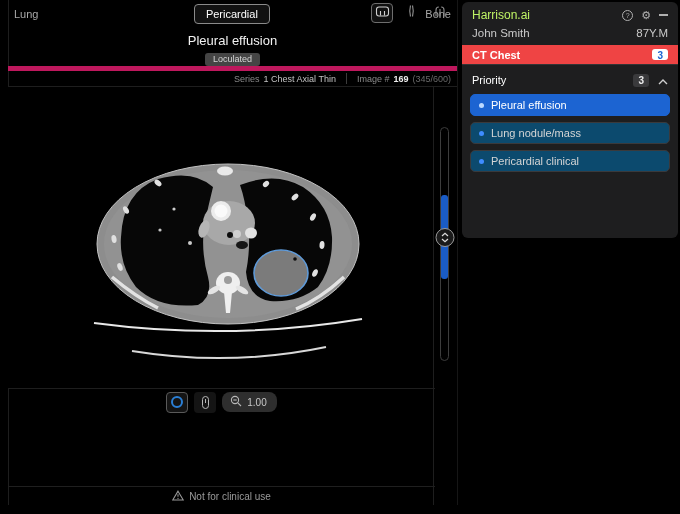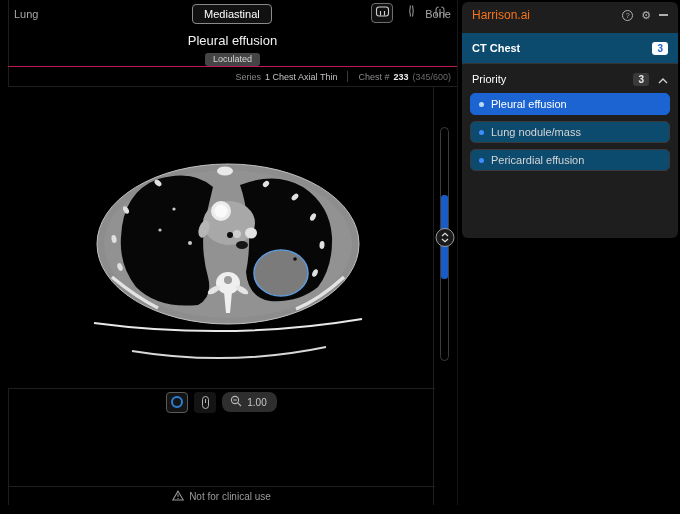--- a/index.html
+++ b/index.html
@@ -22,21 +22,21 @@
   .vi-btn.active { border-color:#6e6e6e; background:#101010; }
 
   
   #finding { position:absolute; left:8px; top:28px; width:449px; height:38px; text-align:center; }
   #finding-title { color:#f2f2f2; font-size:13px; padding-top:5px; }
   #finding-badge { display:inline-block; margin-top:3px; background:#454545; color:#d6d6d6;
                    font-size:9px; padding:1px 8px 2px; border-radius:3px; }
 
   
   #series-bar { position:absolute; left:8px; top:66px; width:449px; height:20px;
-                border-top:1px solid #be185d; display:flex; align-items:center; justify-content:flex-end;
+                border-top:5px solid #be185d; display:flex; align-items:center; justify-content:flex-end;
                 font-size:9px; padding-right:6px; gap:4px; }
   .dim { color:#8a8a8a; } .mid { color:#c2c2c2; } .bright { color:#ededed; font-weight:bold; } .faint { color:#6a6a6a; }
   .sep { width:1px; height:11px; background:#3c3c3c; margin:0 6px; }
 
   
   #viewer { position:absolute; left:8px; top:86px; width:449px; height:302px; border-top:1px solid #1e1e1e; }
   #ct-wrap { position:absolute; left:0; top:0; width:425px; height:302px; }
 
   
   #viewer-divider { left:433px; top:86px; height:419px; }
@@ -76,34 +76,34 @@
   #footer span { color:#9a9a9a; font-size:10px; }
 
   #left-edge { left:8px; top:0; height:505px; }
   #right-edge { left:457px; top:0; height:505px; background:#161616; }
 
   
   #sidebar { position:absolute; left:458px; top:0; width:222px; height:514px; background:#000; }
   #panel { position:absolute; left:4px; top:2px; width:216px; height:236px; background:#1e1e1f;
            border-radius:6px; overflow:hidden; }
   #panel-header { display:flex; align-items:center; justify-content:space-between; padding:6px 10px 2px; }
-  #app-title { color:#f97316; font-size:12px; }
+  #app-title { color:#bef264; font-size:12px; }
   #panel-header .icons { display:flex; align-items:center; gap:8px; }
   .h-icon { color:#b0b0b0; font-size:11px; line-height:11px; }
   .q-circle { width:11px; height:11px; border:1px solid #b0b0b0; border-radius:50%; color:#b0b0b0;
               font-size:7px; display:flex; align-items:center; justify-content:center; }
   .minus { width:9px; height:1.5px; background:#b0b0b0; display:inline-block; }
 
   #patient { padding:3px 10px 6px; }
   .p-row { display:flex; justify-content:space-between; align-items:baseline; }
   .p-main { color:#c9c9c9; font-size:11.5px; }
   .p-sub { color:#8a8a8a; font-size:9px; margin-top:1px; }
 
-  #study-row { background:#0c4a6e; height:19px; display:flex; align-items:center;
-               justify-content:space-between; padding:15px 10px; }
+  #study-row { background:#ef4444; height:19px; display:flex; 
+               justify-content:space-between; padding:4px 10px; }
   #study-row .t { color:#fff; font-size:11px; font-weight:bold; }
   .badge-white { background:#fff; color:#1c64d2; font-size:10px; font-weight:bold;
                  border-radius:3px; padding:0 5px; line-height:13px; }
 
   #study-info { padding:7px 10px 6px; display:flex; flex-direction:column; gap:4px; }
   .s-row { display:flex; justify-content:space-between; align-items:center; }
   .s-label { color:#85858a; font-size:9.5px; }
   .s-value { color:#b8b8b8; font-size:9.5px; display:flex; align-items:center; gap:4px; }
   .i-circle { width:10px; height:10px; border:1px solid #b8b8b8; border-radius:50%; color:#b8b8b8;
               font-size:7px; display:flex; align-items:center; justify-content:center; font-style:italic; }
@@ -130,21 +130,21 @@
 
 <div id="app">
 
   <div id="main">
     <div class="vline" id="left-edge"></div>
     <div class="vline" id="right-edge"></div>
 
     <div id="topbar">
       <div id="tabs">
         <div class="tab">Lung</div>
-        <div class="tab active">Mediastinal</div>
+        <div class="tab active">Pericardial</div>
         <div class="tab">Bone</div>
       </div>
       <div id="view-icons">
         <div class="vi-btn active">
           <span>
             <svg width="15" height="13" viewBox="0 0 15 13">
                 <rect x="1.5" y="2" width="12" height="9" rx="2.5" fill="none" stroke="#cfcfcf" stroke-width="1.1"></rect>
                 <path d="M5.5 10.5 V6 M9.5 10.5 V6" stroke="#cfcfcf" stroke-width="1.1" fill="none"></path>
               </svg>
           </span>
@@ -168,22 +168,22 @@
 
     <div id="finding">
       <div id="finding-title">Pleural effusion</div>
       <div id="finding-badge">Loculated</div>
     </div>
 
     <div id="series-bar">
       <span class="dim">Series</span>
       <span class="mid">1 Chest Axial Thin</span>
       <span class="sep"></span>
-      <span class="dim">Chest #</span>
-      <span class="bright">233</span>
+      <span class="dim">Image #</span>
+      <span class="bright">169</span>
       <span class="faint">(345/600)</span>
     </div>
 
     <div id="viewer">
       <div id="ct-wrap">
         <svg width="425" height="302" viewBox="0 0 425 302">
           <rect width="425" height="302" fill="#000"></rect>
 
           <ellipse cx="220" cy="157" rx="131" ry="80" fill="#8d8d8d" stroke="#c2c2c2" stroke-width="1"></ellipse>
           <ellipse cx="220" cy="157" rx="124" ry="74" fill="#929292"></ellipse>
@@ -288,20 +288,24 @@
       <div id="panel-header">
         <span id="app-title">Harrison.ai</span>
         <span class="icons">
           <span class="q-circle">?</span>
           <span class="h-icon">⚙</span>
           <span class="minus"></span>
         </span>
       </div>
 
       <div id="patient">
+        <div class="p-row">
+          <span class="p-main">John Smith</span>
+          <span class="p-main">87Y.M</span>
+        </div>
       </div>
 
       <div id="study-row">
         <span class="t">CT Chest</span>
         <span class="badge-white">3</span>
       </div>
 
 
       <div id="panel-div"></div>
 
@@ -320,18 +324,18 @@
       <div class="pr-item selected">
         <span class="dot"></span>
         <span class="pr-label">Pleural effusion</span>
       </div>
       <div class="pr-item">
         <span class="dot"></span>
         <span class="pr-label">Lung nodule/mass</span>
       </div>
       <div class="pr-item">
         <span class="dot"></span>
-        <span class="pr-label">Pericardial effusion</span>
+        <span class="pr-label">Pericardial clinical</span>
       </div>
 
     </div>
   </div>
 </div>
 
 </body></html>

